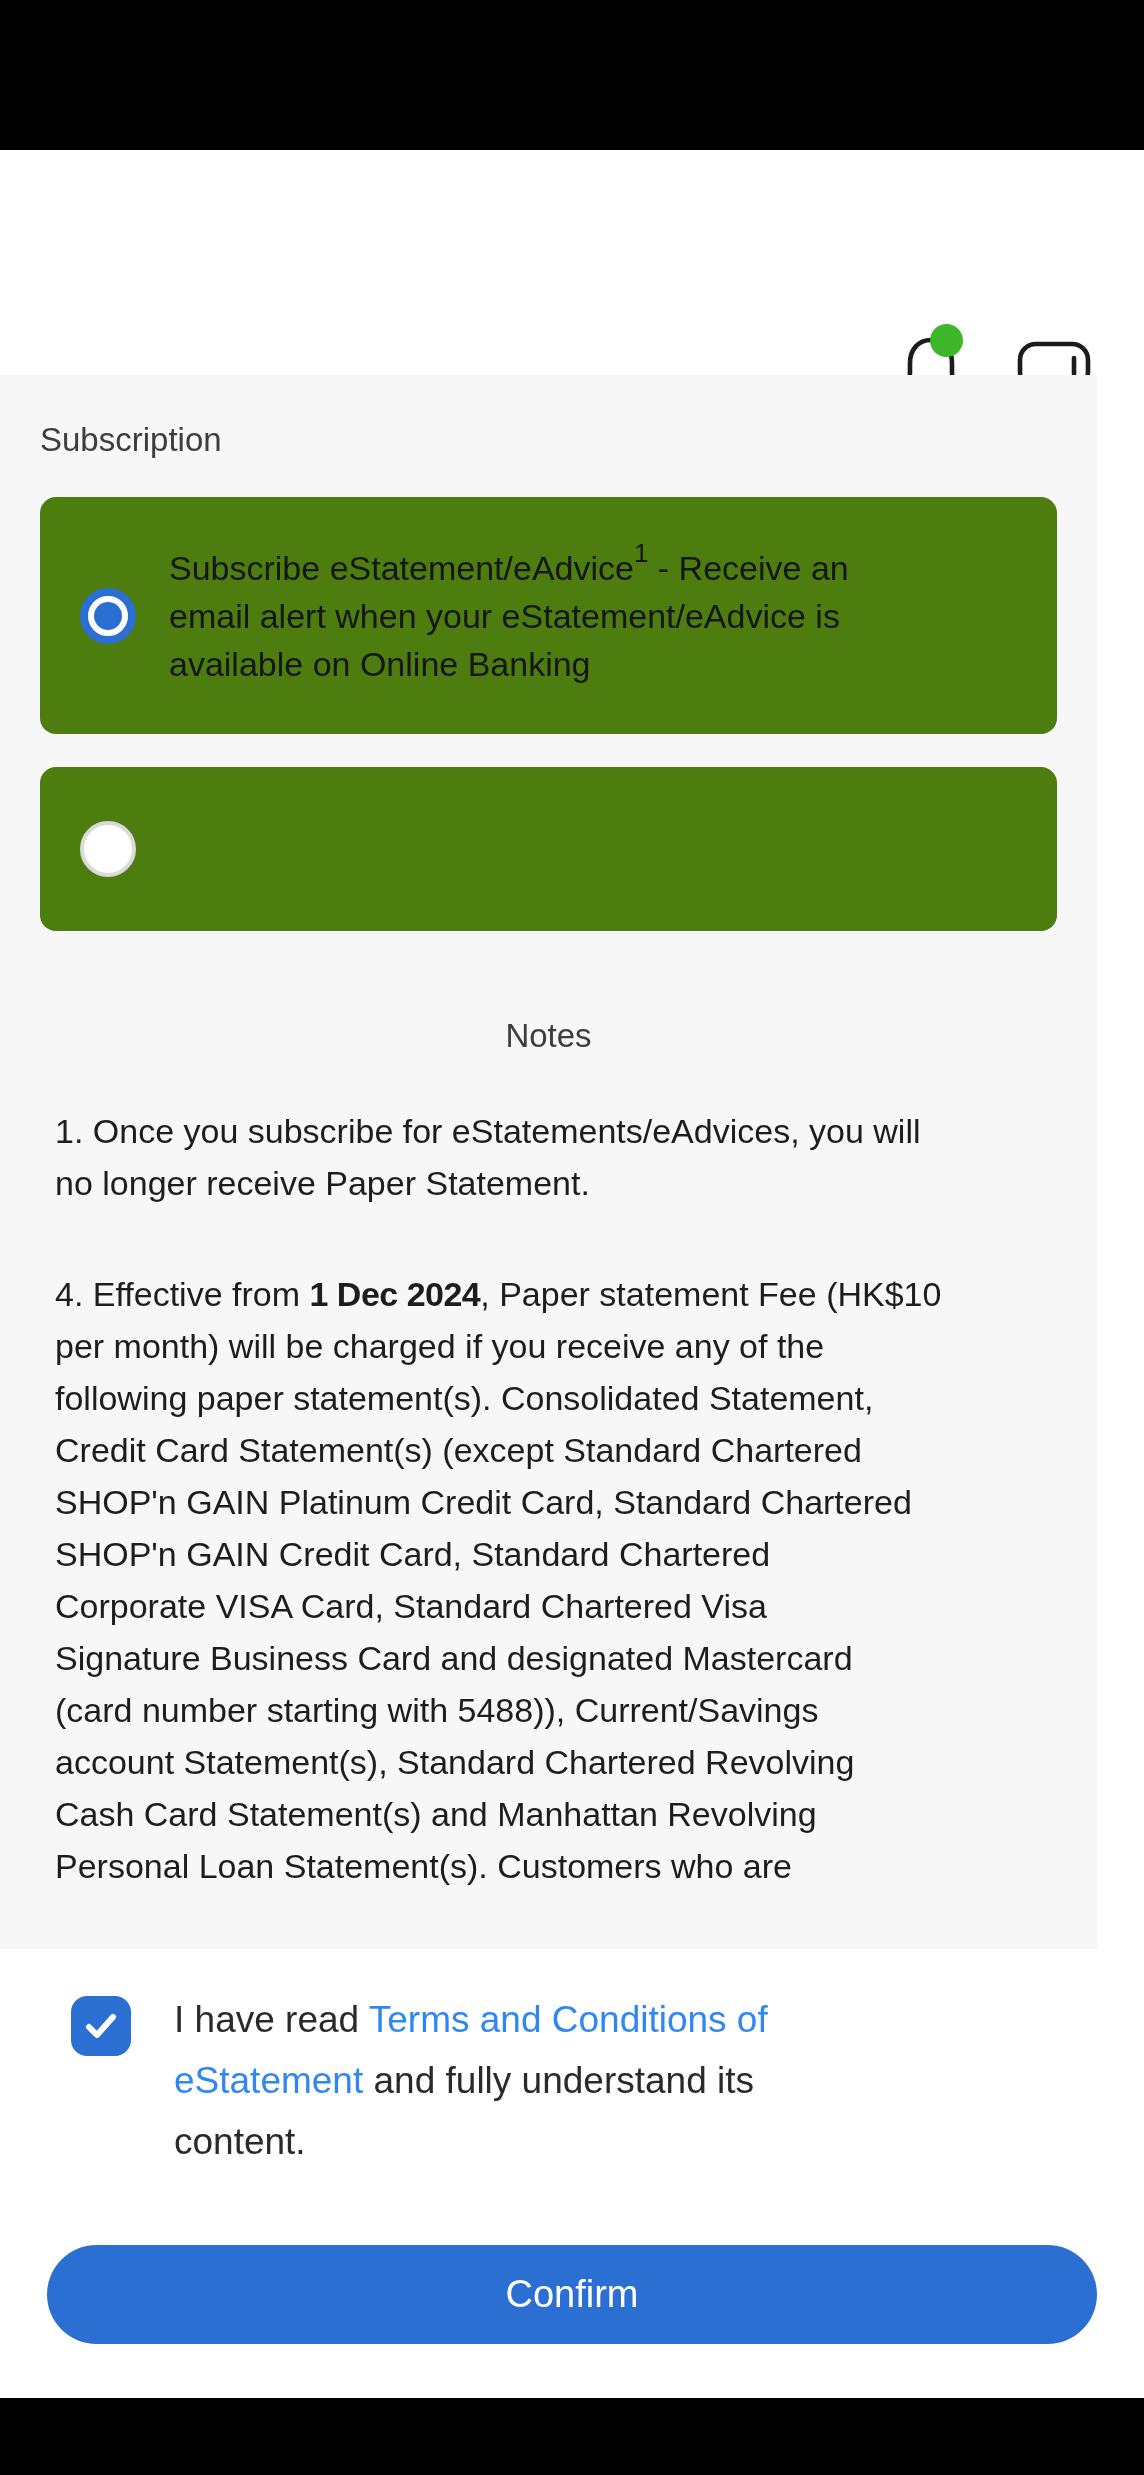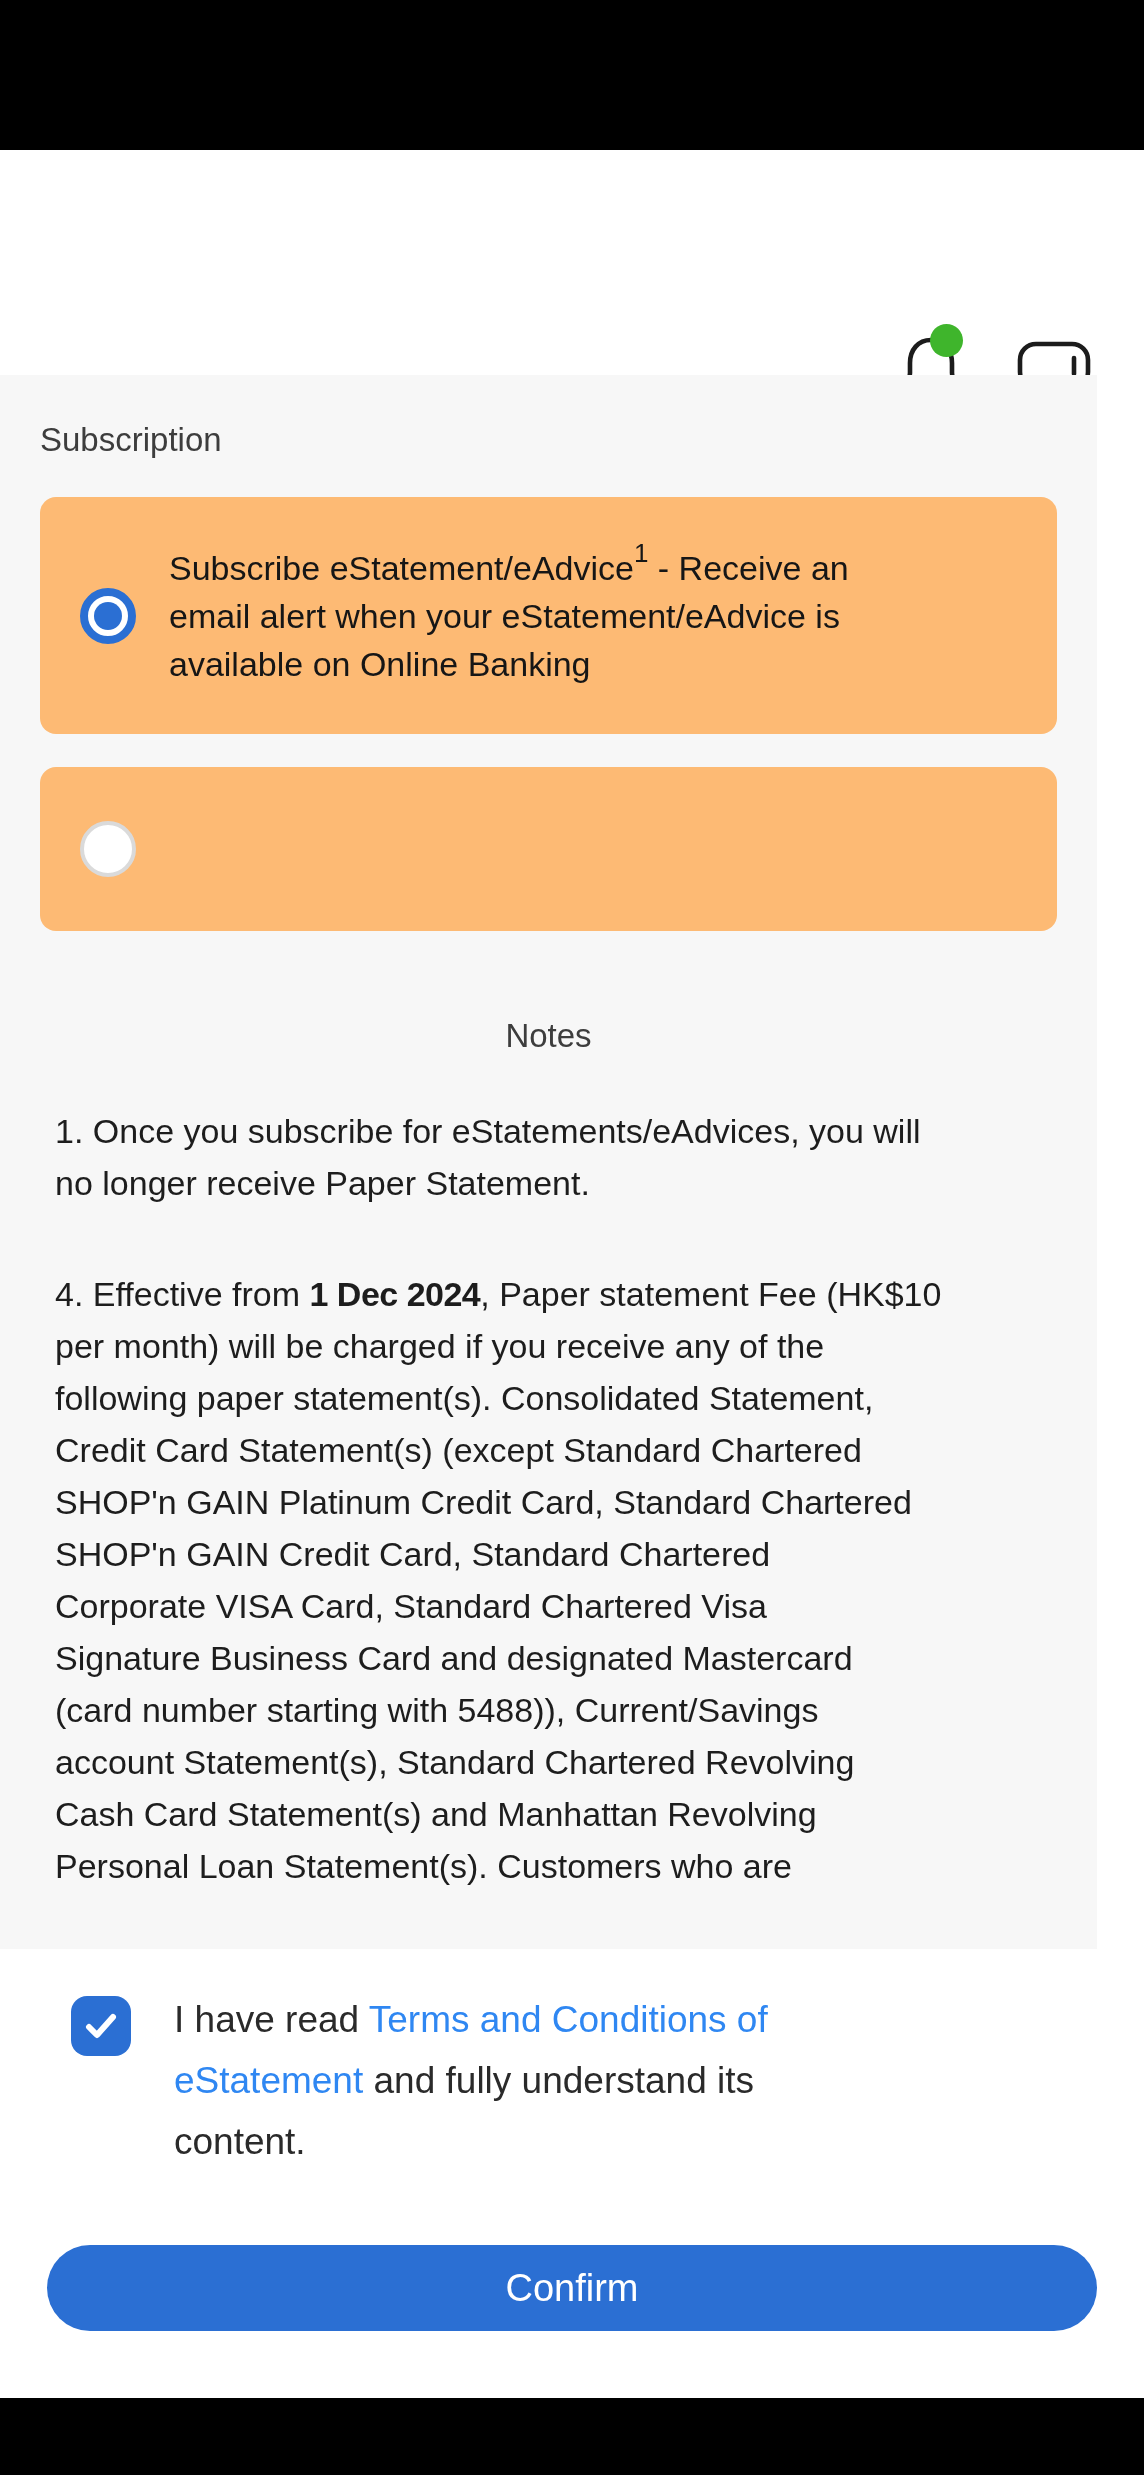--- a/index.html
+++ b/index.html
@@ -16,21 +16,21 @@
   .bell-wrap{left:896px;top:180px;width:70px;height:78px;}
   .chat-wrap{left:1014px;top:190px;width:78px;height:66px;}
   .green-dot{position:absolute;left:34px;top:-6px;width:33px;height:33px;border-radius:50%;background:var(--green,#3FB52C);}
   .back-btn{position:absolute;left:42px;top:295px;width:50px;height:44px;cursor:pointer;}
   .page-title{position:absolute;left:122px;top:292px;font-size:40px;font-weight:700;color:#191919;letter-spacing:.2px;}
 
   
   .content{position:absolute;left:0;top:375px;width:1097px;height:1574px;background:#F7F7F7;overflow:hidden;box-sizing:border-box;padding:0 40px;}
   .section-label{margin-top:46px;font-size:33px;color:#3d3d3d;line-height:38px;}
 
-  .option-card{background:#fdba74;border-radius:16px;display:flex;align-items:center;cursor:pointer;}
+  .option-card{background:#4d7c0f;border-radius:16px;display:flex;align-items:center;cursor:pointer;}
   .card-1{margin-top:38px;height:237px;}
   .card-2{margin-top:33px;height:164px;}
   .radio{box-sizing:border-box;flex:0 0 56px;width:56px;height:56px;border-radius:50%;margin-left:40px;position:relative;background:#fff;}
   .radio.selected{border:8px solid var(--blue,#2B6FD3);}
   .radio.selected::after{content:"";position:absolute;left:50%;top:50%;width:28px;height:28px;margin:-14px 0 0 -14px;border-radius:50%;background:var(--blue,#2B6FD3);}
   .radio.unselected{border:4px solid #DADADA;}
   .option-text{margin-left:33px;font-size:34px;line-height:48px;color:#161616;white-space:pre-line;padding-right:30px;}
   sup.fn{font-size:26px;line-height:0;vertical-align:18px;font-weight:400;}
 
   .notes-label{margin-top:86px;text-align:center;}
@@ -38,21 +38,21 @@
   .note-1{margin-top:50px;}
   .note-2{margin-top:59px;}
   .note-date{font-weight:700;letter-spacing:-0.5px;text-align:center;}
 
   
   .bottom-sheet{position:absolute;left:0;top:1949px;width:1144px;height:449px;background:#ffffff;}
   .terms-row{position:absolute;left:71px;top:40px;display:flex;align-items:flex-start;}
   .checkbox{box-sizing:border-box;flex:0 0 60px;width:60px;height:60px;border-radius:16px;background:var(--blue,#2B6FD3);margin-top:7px;display:flex;align-items:center;justify-content:center;cursor:pointer;}
   .terms-text{margin-left:43px;font-size:37px;line-height:61px;color:#2a2a2a;white-space:pre-line;width:830px;}
   .terms-link{color:var(--link,#2F87F2);cursor:pointer;text-decoration:none;}
-  .confirm-btn{position:absolute;left:47px;top:296px;width:1050px;height:86px;border:none;border-radius:54px;background:var(--blue,#2B6FD3);color:#fff;font-size:38px;font-family:inherit;cursor:pointer;}
+  .confirm-btn{position:absolute;left:47px;top:296px;width:1050px;height:99px;border:none;border-radius:54px;background:var(--blue,#2B6FD3);color:#fff;font-size:38px;font-family:inherit;cursor:pointer;}
 </style>
 </head>
 <body>
 
 <div class="page">
 
   <div class="statusbar-top"></div>
 
   <div class="header">
     <div class="icon-btn bell-wrap">

